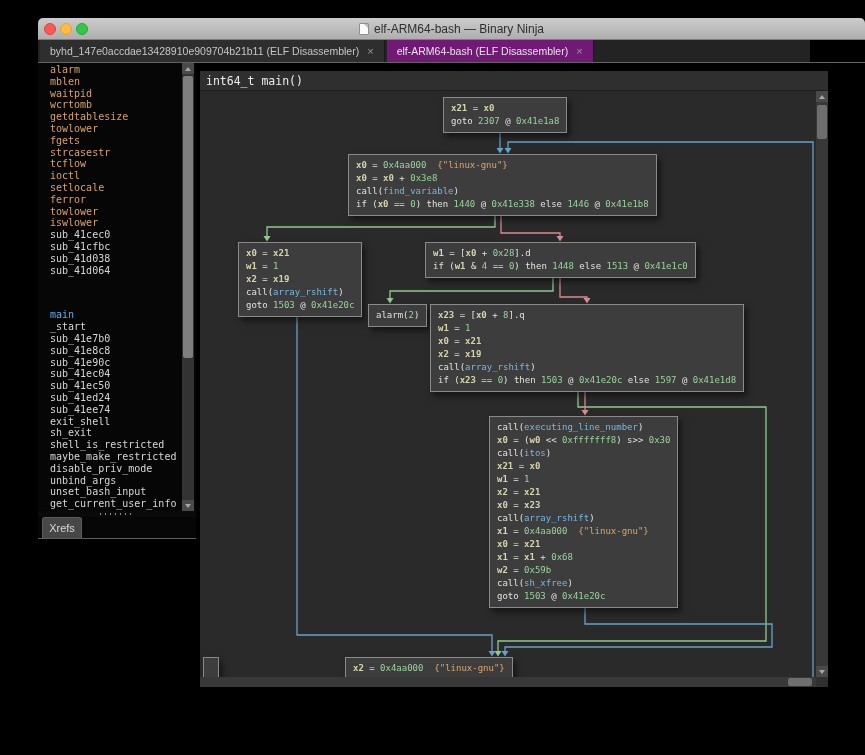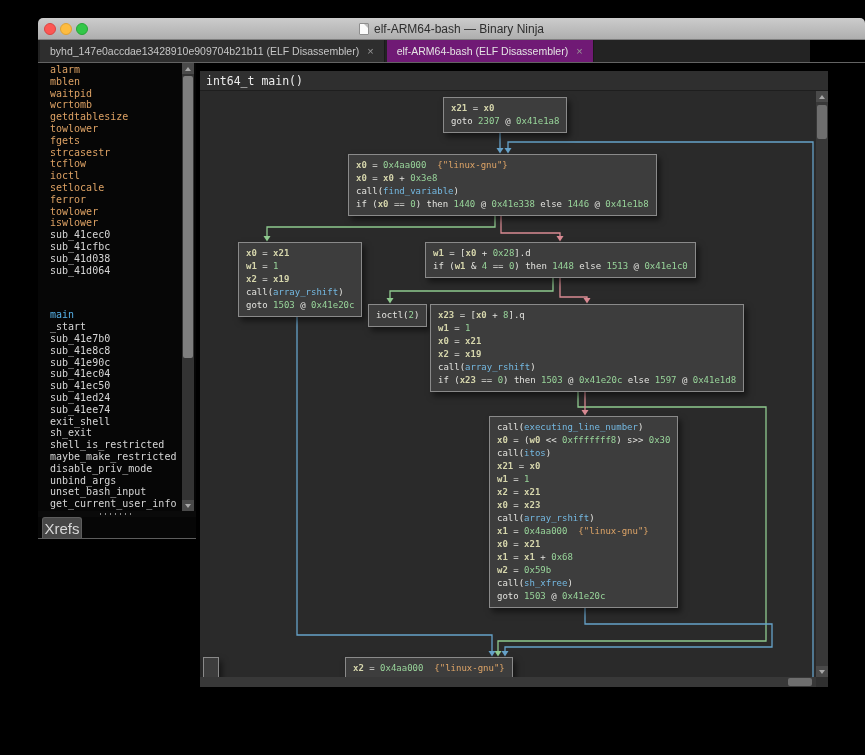--- a/index.html
+++ b/index.html
@@ -44,21 +44,21 @@
   #sb-scroll{position:absolute;left:144px;top:0;width:12px;height:448px;background:#333;}
   .scroll-btn{position:absolute;left:0;width:12px;height:11px;background:#4a4a4a;}
   .tri-up{width:0;height:0;border:3.5px solid transparent;border-bottom:4.5px solid #a8a8a8;margin:1px auto 0;}
   .tri-down{width:0;height:0;border:3.5px solid transparent;border-top:4.5px solid #a8a8a8;margin:4px auto 0;}
   #sb-thumb{position:absolute;left:1px;top:13px;width:10px;height:282px;background:#7e7e7e;border-radius:2px;}
   #splitter{position:absolute;left:0;top:448px;width:158px;height:6px;background:#0a0a0a;}
   #splitter-dots{position:absolute;left:62px;top:2px;width:34px;height:2px;
      background:repeating-linear-gradient(90deg,#8a8a8a 0 1.5px,transparent 1.5px 5px);}
   #xrefs-tab{position:absolute;left:4px;top:454px;width:40px;height:21px;background:#474747;
              border:1px solid #5d5d5d;border-bottom:none;border-radius:3px 3px 0 0;
-             color:#d8d8d8;font-size:15px;display:flex;align-items:center;justify-content:center;}
+             color:#d8d8d8;font-size:11px;display:flex;align-items:center;justify-content:center;}
   #xrefs-line{position:absolute;left:0;top:475px;width:158px;height:1px;background:#5d5d5d;}
   #xrefs-panel{position:absolute;left:0;top:476px;width:158px;height:140px;background:#000;}
 
   
   #main{position:absolute;left:162px;top:8px;width:628px;height:616px;background:#f97316;}
   #main-header{position:absolute;left:0;top:0;width:628px;height:20px;background:#2f2f2f;
                border-bottom:1px solid #1e1e1e;color:#ececec;font-size:11.5px;
                display:flex;align-items:center;padding-left:6px;}
   #graph{position:absolute;left:0;top:20px;width:616px;height:586px;overflow:hidden;background:#2a2a2a;}
   #edges-svg{position:absolute;left:0;top:0;}
@@ -207,21 +207,21 @@
             <polygon points="381.5,319 388.5,319 385,324.5" fill="#d98a93"></polygon>
             <polyline points="97,224 97,544 292,544 292,560" fill="none" stroke="#66a2c9" stroke-width="1.3"></polyline>
             <polygon points="288.5,560 295.5,560 292,565.5" fill="#66a2c9"></polygon>
             <polyline points="385,515 385,533 572,533 572,556 305,556 305,560" fill="none" stroke="#66a2c9" stroke-width="1.3"></polyline>
             <polygon points="301.5,560 308.5,560 305,565.5" fill="#66a2c9"></polygon>
           </svg>
       <div class="gnode" style="left: 243px; top: 6px;"><div><span class="tk-r">x21</span><span class="tk-k"> = </span><span class="tk-r">x0</span></div><div><span class="tk-k">goto </span><span class="tk-n">2307</span><span class="tk-k"> @ </span><span class="tk-n">0x41e1a8</span></div></div>
           <div class="gnode" style="left: 148px; top: 63px;"><div><span class="tk-r">x0</span><span class="tk-k"> = </span><span class="tk-n">0x4aa000</span><span class="tk-s">  {"linux-gnu"}</span></div><div><span class="tk-r">x0</span><span class="tk-k"> = </span><span class="tk-r">x0</span><span class="tk-k"> + </span><span class="tk-n">0x3e8</span></div><div><span class="tk-k">call(</span><span class="tk-f">find_variable</span><span class="tk-k">)</span></div><div><span class="tk-k">if (</span><span class="tk-r">x0</span><span class="tk-k"> == </span><span class="tk-n">0</span><span class="tk-k">) then </span><span class="tk-n">1440</span><span class="tk-k"> @ </span><span class="tk-n">0x41e338</span><span class="tk-k"> else </span><span class="tk-n">1446</span><span class="tk-k"> @ </span><span class="tk-n">0x41e1b8</span></div></div>
           <div class="gnode" style="left: 38px; top: 151px;"><div><span class="tk-r">x0</span><span class="tk-k"> = </span><span class="tk-r">x21</span></div><div><span class="tk-r">w1</span><span class="tk-k"> = </span><span class="tk-n">1</span></div><div><span class="tk-r">x2</span><span class="tk-k"> = </span><span class="tk-r">x19</span></div><div><span class="tk-k">call(</span><span class="tk-f">array_rshift</span><span class="tk-k">)</span></div><div><span class="tk-k">goto </span><span class="tk-n">1503</span><span class="tk-k"> @ </span><span class="tk-n">0x41e20c</span></div></div>
           <div class="gnode" style="left: 225px; top: 151px;"><div><span class="tk-r">w1</span><span class="tk-k"> = [</span><span class="tk-r">x0</span><span class="tk-k"> + </span><span class="tk-n">0x28</span><span class="tk-k">].d</span></div><div><span class="tk-k">if (</span><span class="tk-r">w1</span><span class="tk-k"> &amp; </span><span class="tk-n">4</span><span class="tk-k"> == </span><span class="tk-n">0</span><span class="tk-k">) then </span><span class="tk-n">1448</span><span class="tk-k"> else </span><span class="tk-n">1513</span><span class="tk-k"> @ </span><span class="tk-n">0x41e1c0</span></div></div>
-          <div class="gnode" style="left: 168px; top: 213px;"><div><span class="tk-k">ioctl(</span><span class="tk-n">2</span><span class="tk-k">)</span></div></div>
+          <div class="gnode" style="left: 168px; top: 213px;"><div><span class="tk-k">alarm(</span><span class="tk-n">2</span><span class="tk-k">)</span></div></div>
           <div class="gnode" style="left: 230px; top: 213px;"><div><span class="tk-r">x23</span><span class="tk-k"> = [</span><span class="tk-r">x0</span><span class="tk-k"> + </span><span class="tk-n">8</span><span class="tk-k">].q</span></div><div><span class="tk-r">w1</span><span class="tk-k"> = </span><span class="tk-n">1</span></div><div><span class="tk-r">x0</span><span class="tk-k"> = </span><span class="tk-r">x21</span></div><div><span class="tk-r">x2</span><span class="tk-k"> = </span><span class="tk-r">x19</span></div><div><span class="tk-k">call(</span><span class="tk-f">array_rshift</span><span class="tk-k">)</span></div><div><span class="tk-k">if (</span><span class="tk-r">x23</span><span class="tk-k"> == </span><span class="tk-n">0</span><span class="tk-k">) then </span><span class="tk-n">1503</span><span class="tk-k"> @ </span><span class="tk-n">0x41e20c</span><span class="tk-k"> else </span><span class="tk-n">1597</span><span class="tk-k"> @ </span><span class="tk-n">0x41e1d8</span></div></div>
           <div class="gnode" style="left: 289px; top: 325px;"><div><span class="tk-k">call(</span><span class="tk-f">executing_line_number</span><span class="tk-k">)</span></div><div><span class="tk-r">x0</span><span class="tk-k"> = (</span><span class="tk-r">w0</span><span class="tk-k"> &lt;&lt; </span><span class="tk-n">0xfffffff8</span><span class="tk-k">) s&gt;&gt; </span><span class="tk-n">0x30</span></div><div><span class="tk-k">call(</span><span class="tk-f">itos</span><span class="tk-k">)</span></div><div><span class="tk-r">x21</span><span class="tk-k"> = </span><span class="tk-r">x0</span></div><div><span class="tk-r">w1</span><span class="tk-k"> = </span><span class="tk-n">1</span></div><div><span class="tk-r">x2</span><span class="tk-k"> = </span><span class="tk-r">x21</span></div><div><span class="tk-r">x0</span><span class="tk-k"> = </span><span class="tk-r">x23</span></div><div><span class="tk-k">call(</span><span class="tk-f">array_rshift</span><span class="tk-k">)</span></div><div><span class="tk-r">x1</span><span class="tk-k"> = </span><span class="tk-n">0x4aa000</span><span class="tk-s">  {"linux-gnu"}</span></div><div><span class="tk-r">x0</span><span class="tk-k"> = </span><span class="tk-r">x21</span></div><div><span class="tk-r">x1</span><span class="tk-k"> = </span><span class="tk-r">x1</span><span class="tk-k"> + </span><span class="tk-n">0x68</span></div><div><span class="tk-r">w2</span><span class="tk-k"> = </span><span class="tk-n">0x59b</span></div><div><span class="tk-k">call(</span><span class="tk-f">sh_xfree</span><span class="tk-k">)</span></div><div><span class="tk-k">goto </span><span class="tk-n">1503</span><span class="tk-k"> @ </span><span class="tk-n">0x41e20c</span></div></div>
           <div class="gnode" style="left: 145px; top: 566px;"><div><span class="tk-r">x2</span><span class="tk-k"> = </span><span class="tk-n">0x4aa000</span><span class="tk-s">  {"linux-gnu"}</span></div><div><span class="tk-k">goto</span></div></div>
           <div class="gnode" style="left: 3px; top: 566px; width: 14px; height: 30px;"></div>
         </div>
       <div id="g-vscroll">
         <div class="scroll-btn" style="top:0">
             <div class="tri-up"></div>
           </div>
         <div id="gv-thumb"></div>

